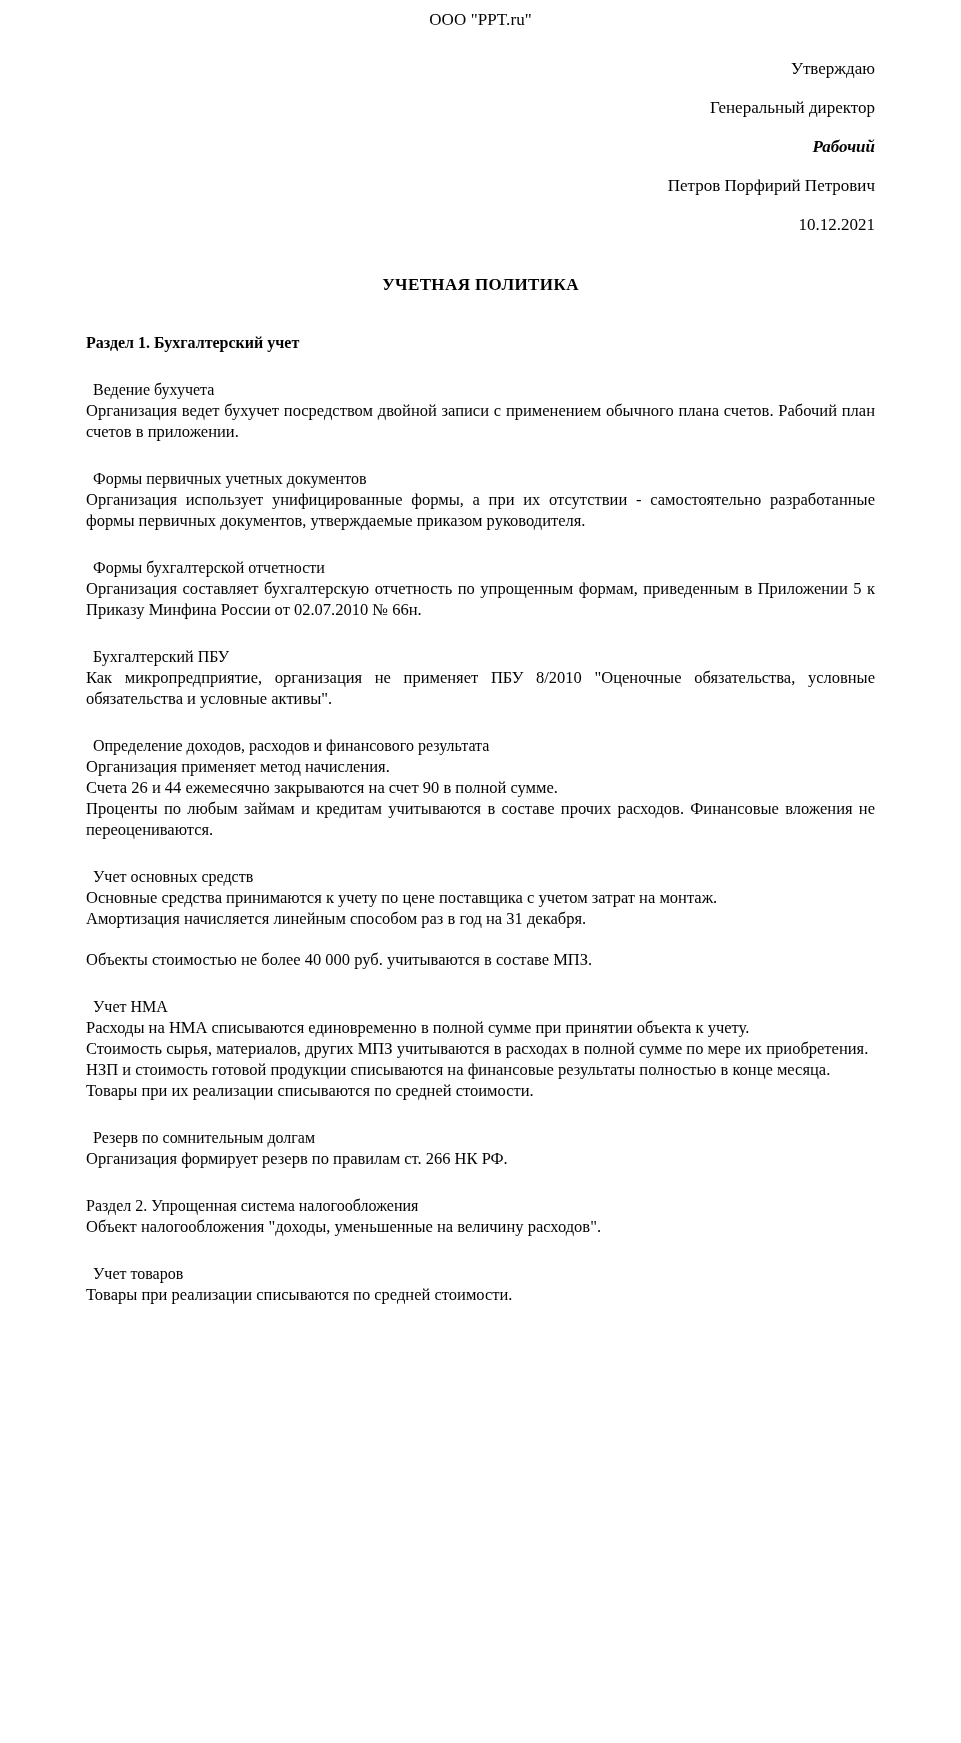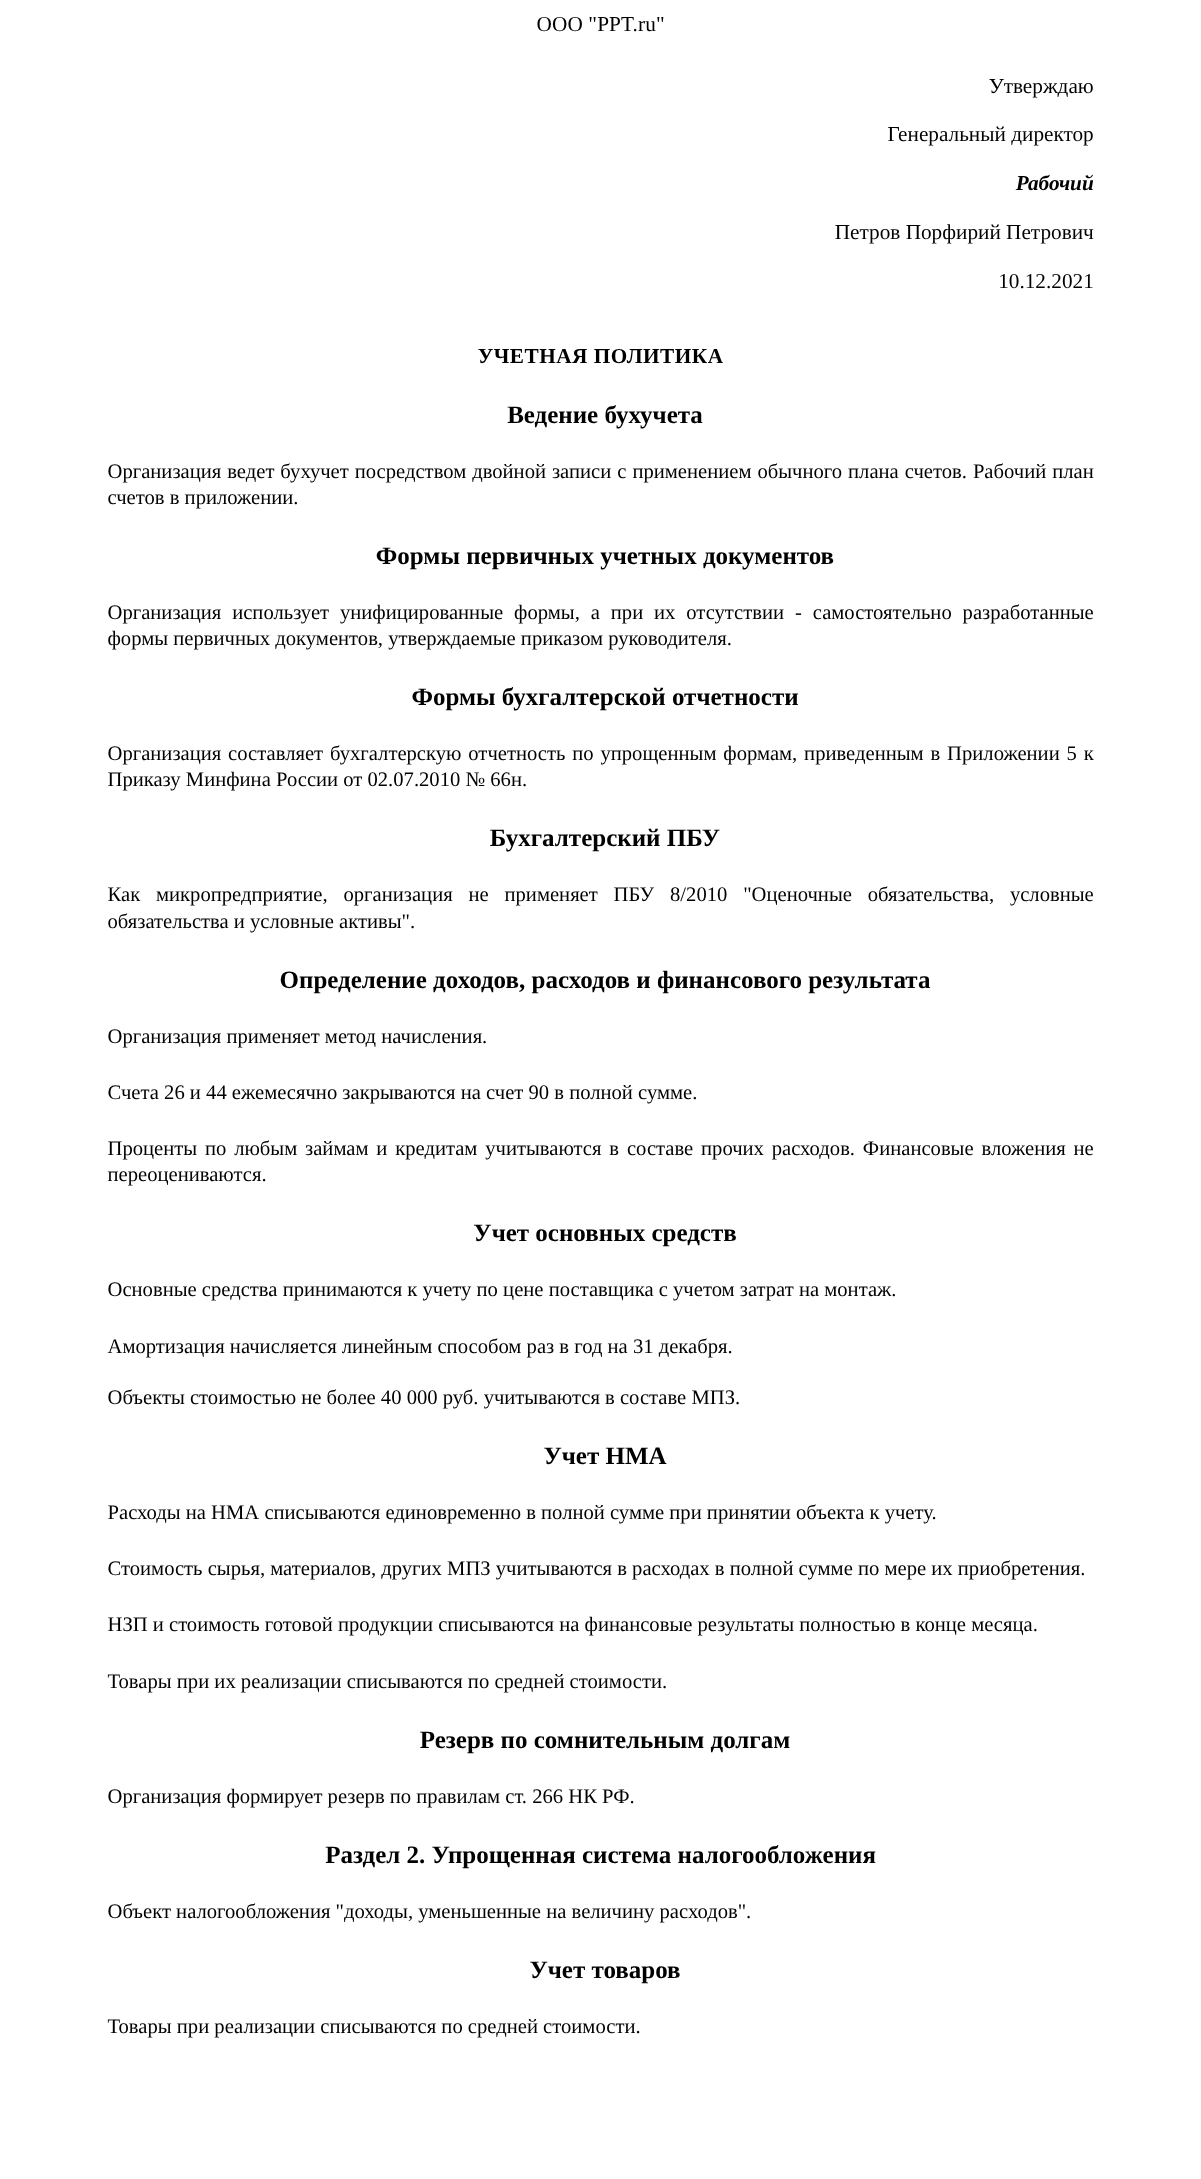--- a/index.html
+++ b/index.html
@@ -67,37 +67,36 @@
 
   
   .section-heading {
     font-weight: 700;
     font-size: 16px;
     line-height: 20px;
     margin-top: 38px;
     text-align: left;
   }
   .sub-heading {
-    font-weight: 700;
-    font-size: 20px;
+    font-weight: 400;
+    font-size: 16px;
     line-height: 20px;
     margin-top: 27px;
-    text-align: center;
+    text-align: left;
   }
   .sub-heading.indented {
     margin-left: 7px;
   }
 
   
   .para {
     font-size: 16.5px;
     line-height: 21px;
     text-align: justify;
     text-justify: inter-word;
-    margin-top: 24px;
     hyphens: none;
   }
   .para.tight {
     margin-top: 20px;
   }
   .para.nojustify {
     text-align: left;
   }
 </style>
 </head>
@@ -111,20 +110,21 @@
     <div class="approval">
       <div class="appr-row">Утверждаю</div>
       <div class="appr-row">Генеральный директор</div>
       <div class="appr-row signature">Рабочий</div>
       <div class="appr-row">Петров Порфирий Петрович</div>
       <div class="appr-row">10.12.2021</div>
     </div>
 
     <div class="doc-title">УЧЕТНАЯ ПОЛИТИКА</div>
 
+    <div class="section-heading">Раздел 1. Бухгалтерский учет</div>
 
     <div class="sub-heading indented">Ведение бухучета</div>
     <div class="para">Организация ведет бухучет посредством двойной записи с применением обычного плана счетов. Рабочий план счетов в приложении.</div>
 
     <div class="sub-heading indented">Формы первичных учетных документов</div>
     <div class="para">Организация использует унифицированные формы, а при их отсутствии - самостоятельно разработанные формы первичных документов, утверждаемые приказом руководителя.</div>
 
     <div class="sub-heading indented">Формы бухгалтерской отчетности</div>
     <div class="para">Организация составляет бухгалтерскую отчетность по упрощенным формам, приведенным в Приложении 5 к Приказу Минфина России от 02.07.2010 № 66н.</div>
 

